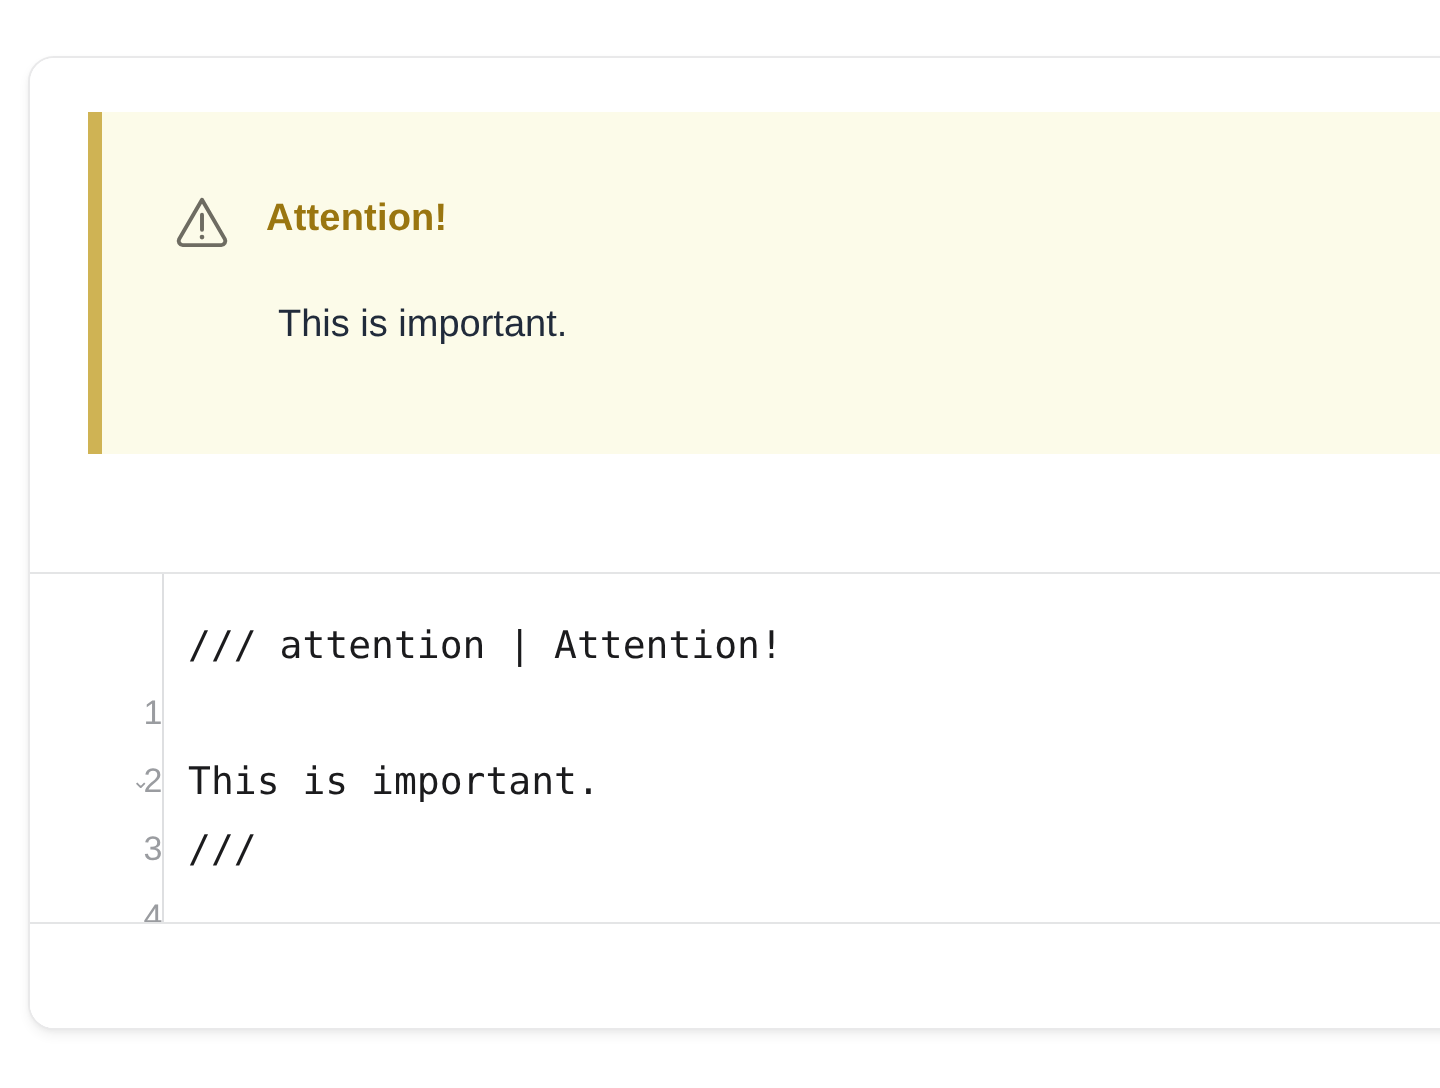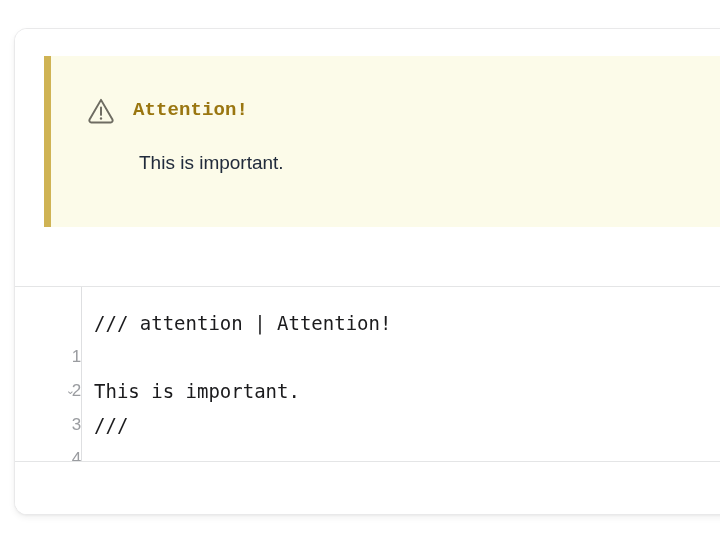--- a/index.html
+++ b/index.html
@@ -67,21 +67,20 @@
     flex: 1 1 auto;
     position: relative;
   }
 
   .callout-head {
     position: absolute;
     left: 35px;            
     top: 39px;
     display: flex;
     align-items: center;
-    font-family: Liberation Mono, monospace;
   }
 
   .warn-icon {
     width: 30px;
     height: 30px;
     flex: 0 0 30px;
     display: block;
   }
 
   .callout-title {

